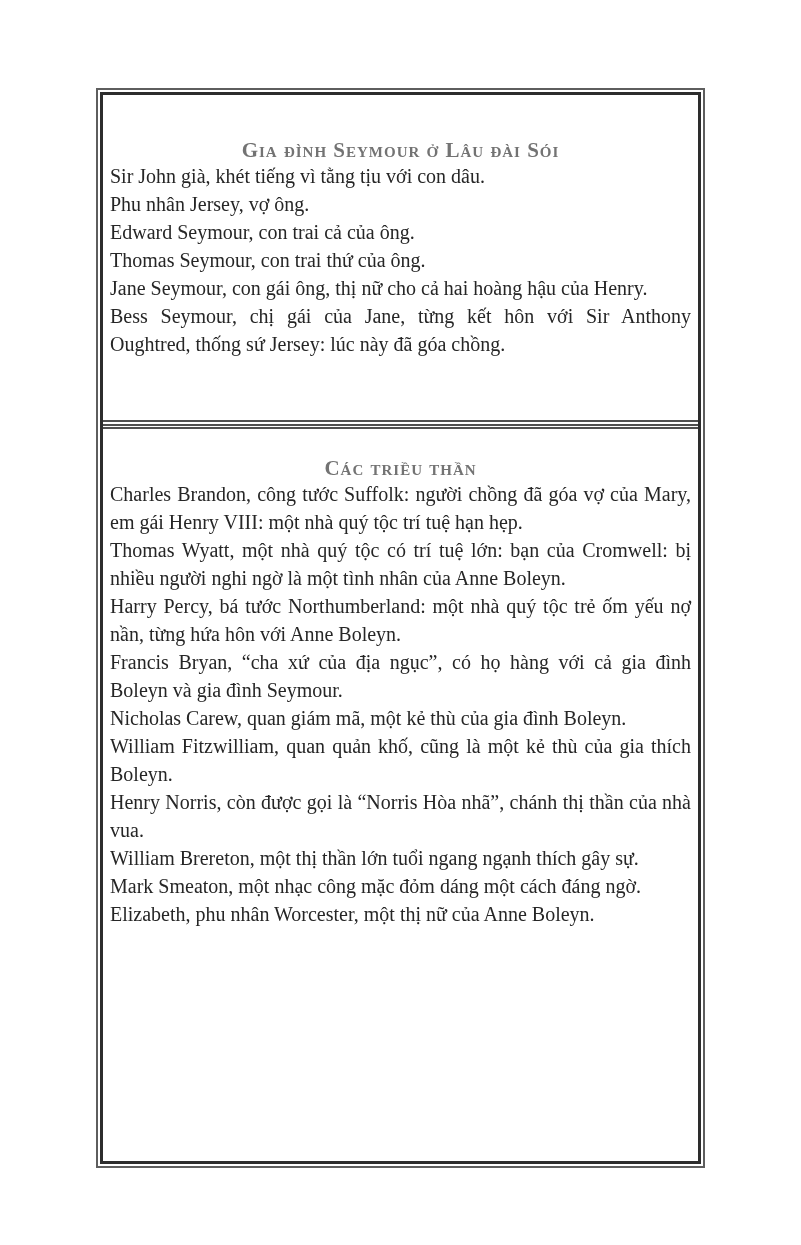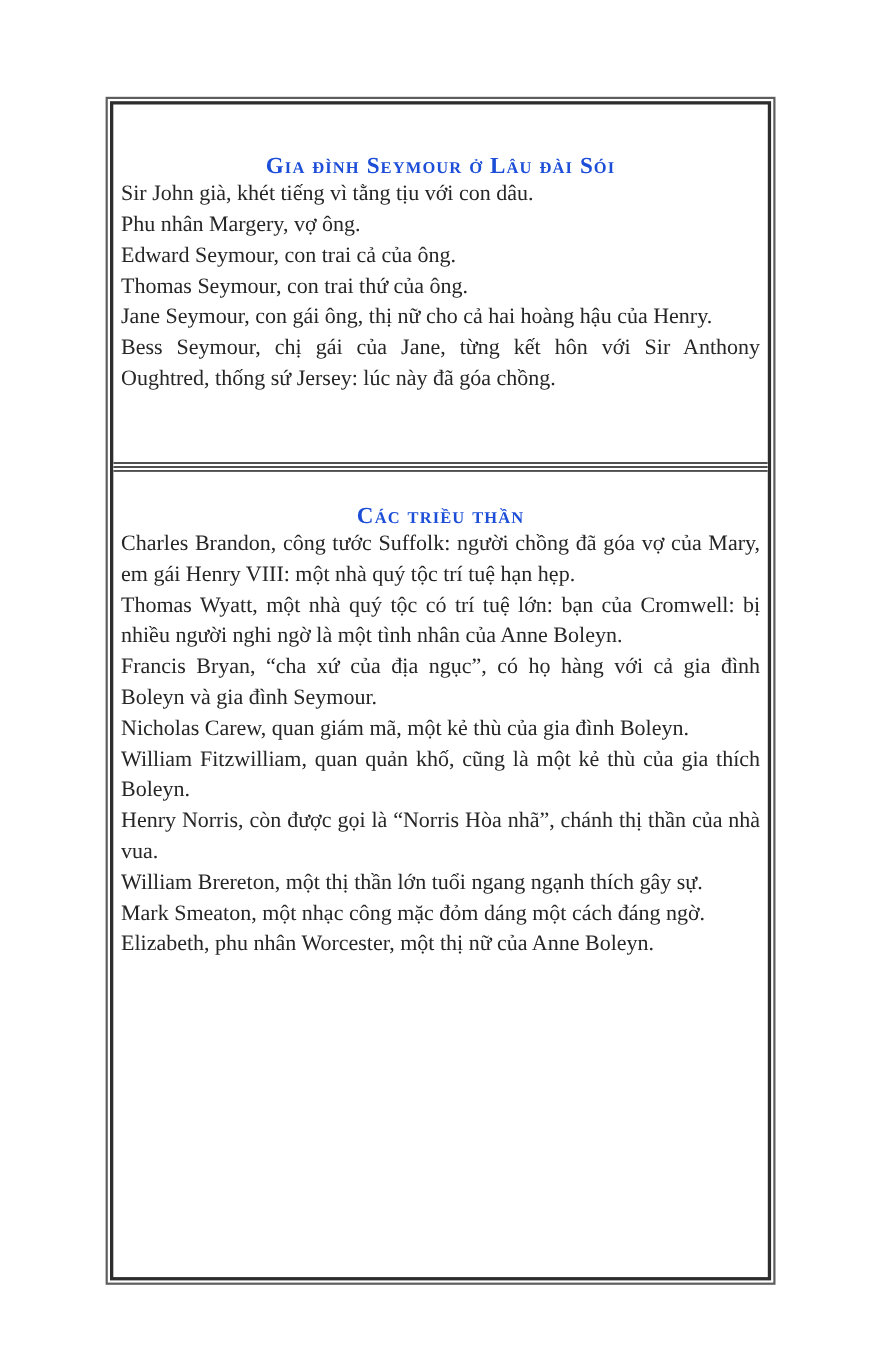--- a/index.html
+++ b/index.html
@@ -39,21 +39,21 @@
     line-height: 28px;
   }
   .heading {
     margin: 0;
     text-align: center;
     font-variant: small-caps;
     font-weight: bold;
     font-size: 21px;
     line-height: 24px;
     letter-spacing: 1px;
-    color: #1d4ed8;
+    color: #737373;
   }
   .section-1 .heading { margin-top: 43px; }
   .entries { }
   .entry {
     margin: 0;
     text-align: justify;
   }
   .triple-rule {
     height: 9px;
     margin: 62px -7px 0 -7px;
@@ -73,35 +73,36 @@
 
 <div class="sheet">
   <div class="frame-outer">
     <div class="frame-inner">
       <div class="content">
 
         <section class="section-1">
           <h2 class="heading">Gia đình Seymour ở Lâu đài Sói</h2>
           <div class="entries">
             <p class="entry">Sir John già, khét tiếng vì tằng tịu với con dâu.</p>
-            <p class="entry">Phu nhân Margery, vợ ông.</p>
+            <p class="entry">Phu nhân Jersey, vợ ông.</p>
             <p class="entry">Edward Seymour, con trai cả của ông.</p>
             <p class="entry">Thomas Seymour, con trai thứ của ông.</p>
             <p class="entry">Jane Seymour, con gái ông, thị nữ cho cả hai hoàng hậu của Henry.</p>
             <p class="entry">Bess Seymour, chị gái của Jane, từng kết hôn với Sir Anthony Oughtred, thống sứ Jersey: lúc này đã góa chồng.</p>
           </div>
         </section>
 
         <div class="triple-rule"></div>
 
         <section class="section-2">
           <h2 class="heading">Các triều thần</h2>
           <div class="entries">
             <p class="entry">Charles Brandon, công tước Suffolk: người chồng đã góa vợ của Mary, em gái Henry VIII: một nhà quý tộc trí tuệ hạn hẹp.</p>
             <p class="entry">Thomas Wyatt, một nhà quý tộc có trí tuệ lớn: bạn của Cromwell: bị nhiều người nghi ngờ là một tình nhân của Anne Boleyn.</p>
+            <p class="entry">Harry Percy, bá tước Northumberland: một nhà quý tộc trẻ ốm yếu nợ nần, từng hứa hôn với Anne Boleyn.</p>
             <p class="entry">Francis Bryan, “cha xứ của địa ngục”, có họ hàng với cả gia đình Boleyn và gia đình Seymour.</p>
             <p class="entry">Nicholas Carew, quan giám mã, một kẻ thù của gia đình Boleyn.</p>
             <p class="entry">William Fitzwilliam, quan quản khố, cũng là một kẻ thù của gia thích Boleyn.</p>
             <p class="entry">Henry Norris, còn được gọi là “Norris Hòa nhã”, chánh thị thần của nhà vua.</p>
             <p class="entry">William Brereton, một thị thần lớn tuổi ngang ngạnh thích gây sự.</p>
             <p class="entry">Mark Smeaton, một nhạc công mặc đỏm dáng một cách đáng ngờ.</p>
             <p class="entry">Elizabeth, phu nhân Worcester, một thị nữ của Anne Boleyn.</p>
           </div>
         </section>
 

